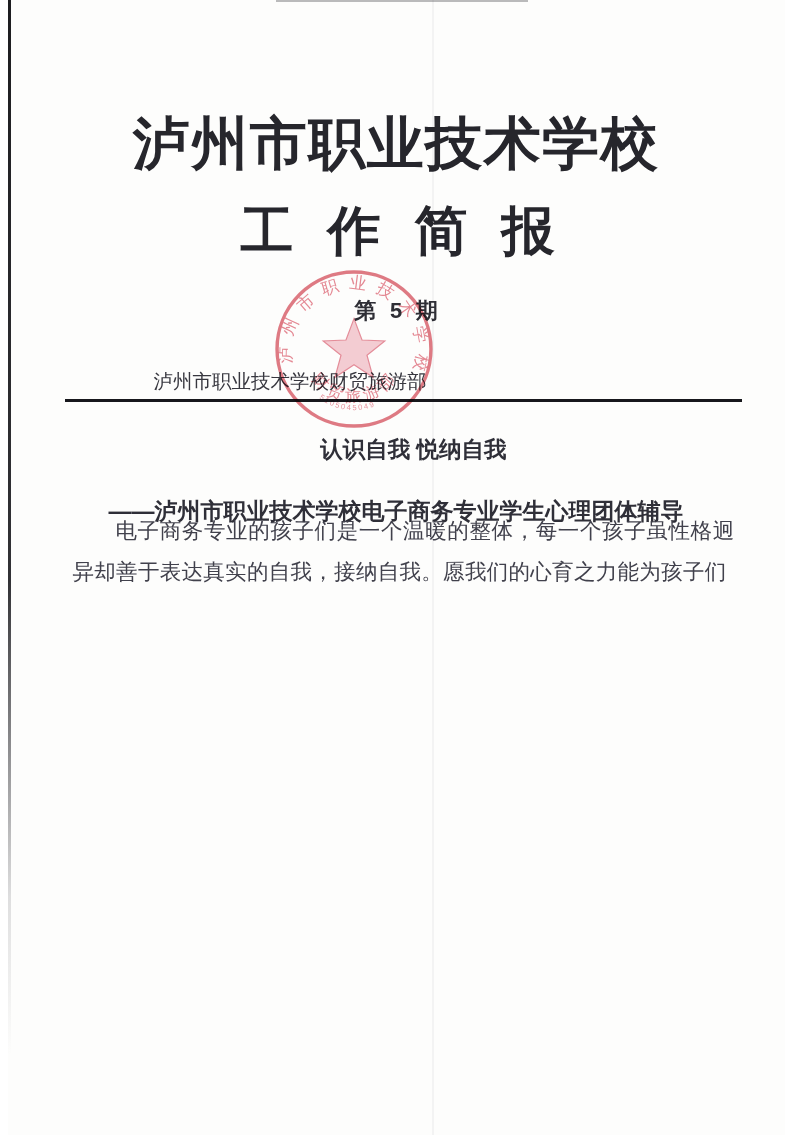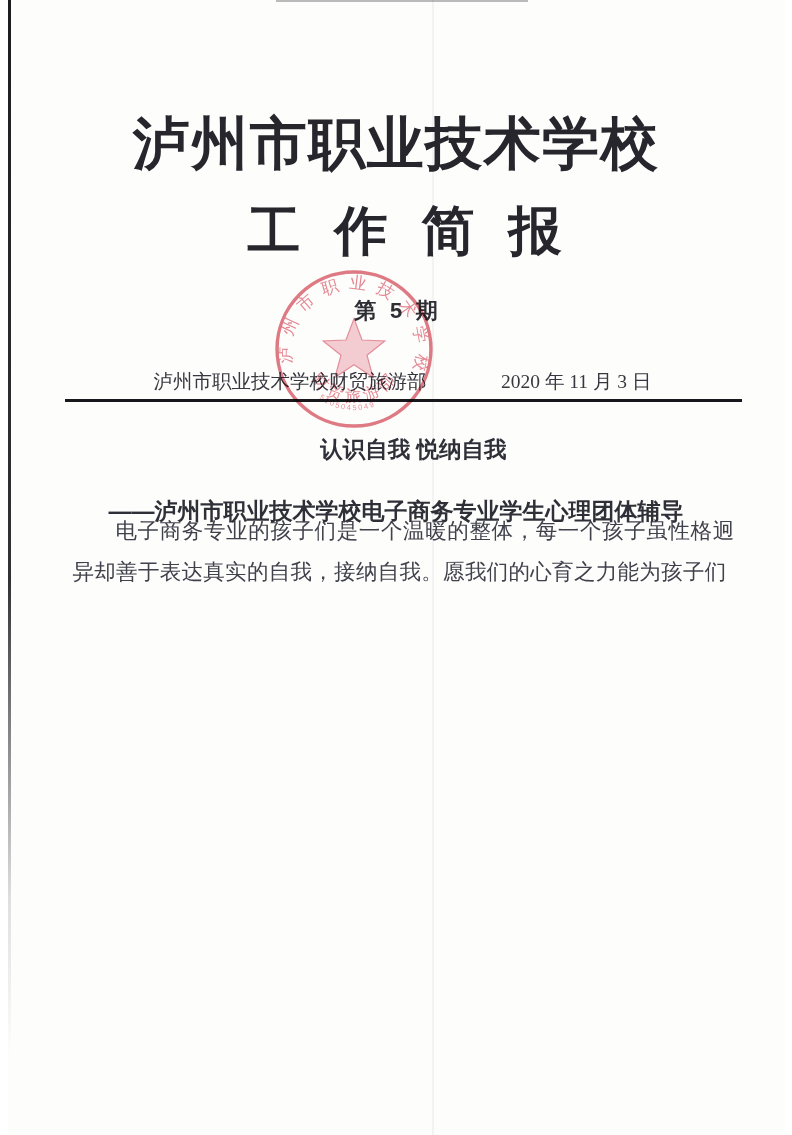--- a/index.html
+++ b/index.html
@@ -27,21 +27,21 @@
   }
   
   .title1 {
     position:absolute; top:106px; left:0; right:0;
     text-align:center;
     font-family:"Liberation Sans", sans-serif;
     font-size:57px; font-weight:700; letter-spacing:1.5px;
     color:#26262c; white-space:nowrap;
   }
   .title2 {
-    position:absolute; top:196px; left:240px;
+    position:absolute; top:196px; left:233px;
     font-family:"Liberation Sans", sans-serif;
     font-size:53px; font-weight:700; letter-spacing:34px;
     color:#26262c; white-space:nowrap;
   }
   .issue {
     position:absolute; top:296px; left:0; right:0;
     text-align:center;
     font-family:Liberation Mono, monospace;
     font-size:22px; font-weight:700; color:#2e2e35;
   }
@@ -87,21 +87,20 @@
   <div class="edge-left"></div>
   <div class="edge-top"></div>
   <div class="fold-line"></div>
 
   <div class="title1">泸州市职业技术学校</div>
   <div class="title2">工作简报</div>
   <div class="issue">第 5 期</div>
 
   <div class="byline">
     <span>泸州市职业技术学校财贸旅游部</span>
-    <span>2020 年 11 月 3 日</span>
   </div>
 
   <div class="rule"></div>
 
   <div class="heading">认识自我 悦纳自我</div>
   <div class="subheading">——泸州市职业技术学校电子商务专业学生心理团体辅导</div>
 
   <div class="body-text">
     <p>电子商务专业的孩子们是一个温暖的整体，每一个孩子虽性格迥异却善于表达真实的自我，接纳自我。愿我们的心育之力能为孩子们</p>
   </div>

